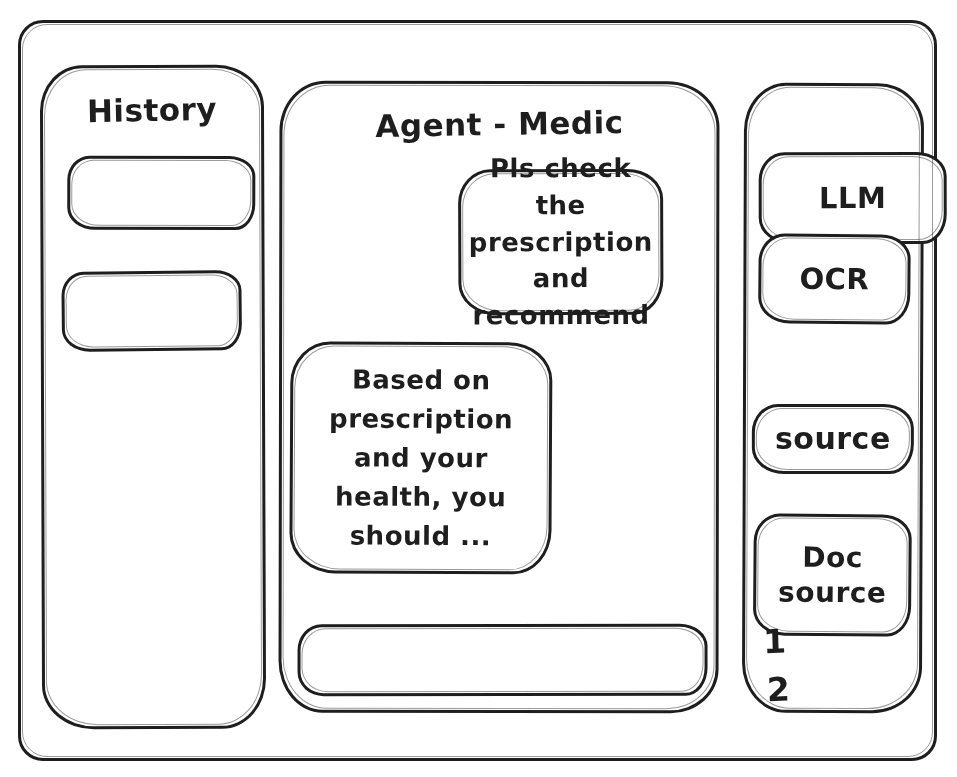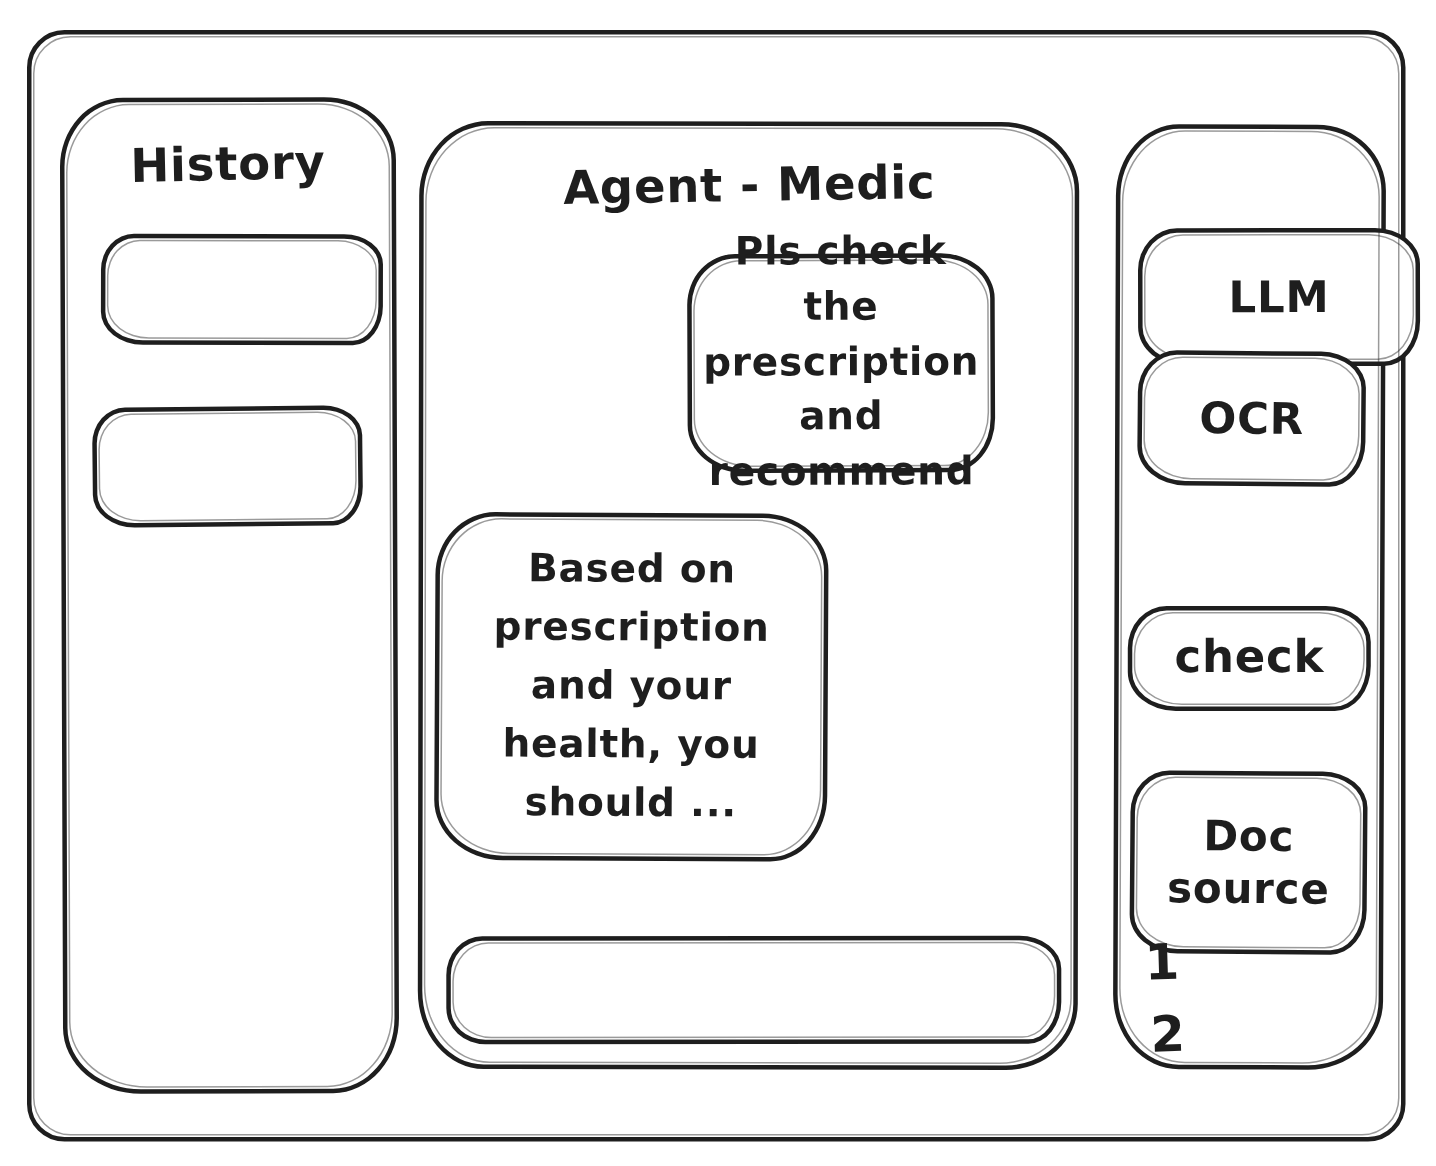--- a/index.html
+++ b/index.html
@@ -136,19 +136,19 @@
     </div>
 
     <div class="sketch r-input input-wrap">
       <input type="text" value="" style="">
     </div>
   </section>
 
   <section class="sketch r-panelC tools">
     <button class="sketch r-btn tool-btn btn-llm hand">LLM</button>
     <button class="sketch r-btn tool-btn btn-ocr hand">OCR</button>
-    <button class="sketch r-btn tool-btn btn-params hand">check</button>
+    <button class="sketch r-btn tool-btn btn-params hand">source</button>
     <button class="sketch r-btn tool-btn btn-doc hand">Doc source</button>
     <div class="doc-num num-1 hand">1</div>
     <div class="doc-num num-2 hand">2</div>
   </section>
 
 </div>
 
 </body></html>

